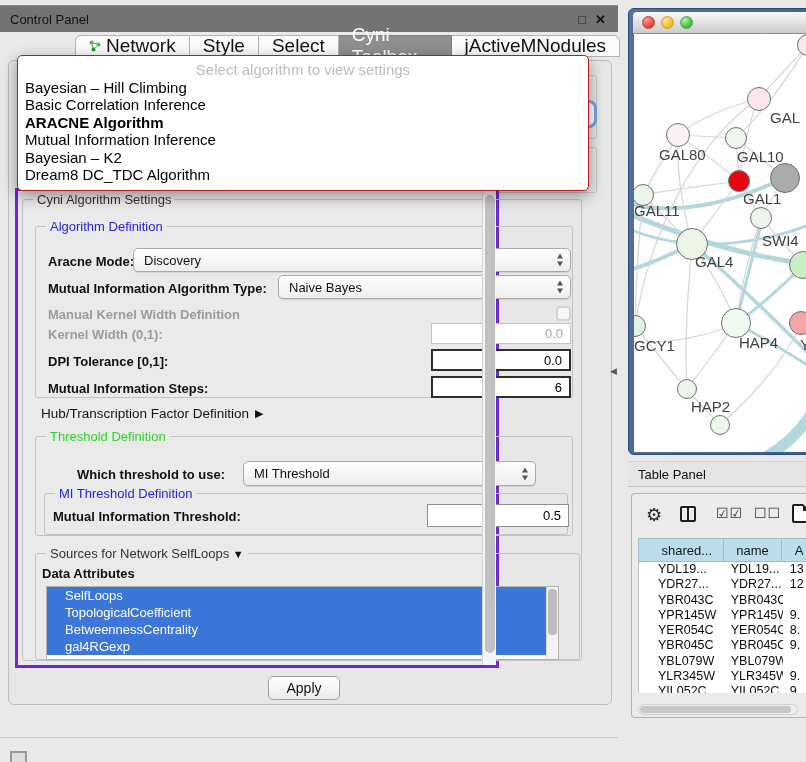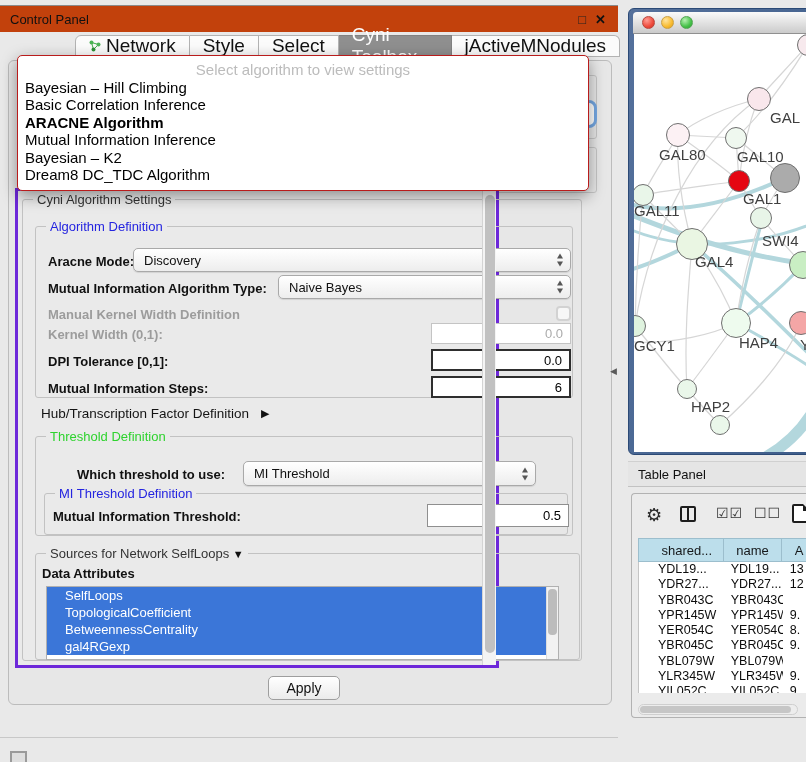--- a/index.html
+++ b/index.html
@@ -7,21 +7,21 @@
   body {
     position:relative; overflow:hidden;
     background:#e9e9e9;
     font-family:"Liberation Sans", sans-serif;
     font-size:13px; color:#111;
     -webkit-font-smoothing:antialiased;
   }
   
   .cp { position:absolute; left:0; top:5px; width:620px; height:733px; }
   .cp-topline { position:absolute; left:0; top:0; width:618px; height:1px; background:#8b8b8b; }
-  .cp-titlebar { position:absolute; left:0; top:1px; width:618px; height:26px; background:#c2410c; display:flex; align-items:center; }
+  .cp-titlebar { position:absolute; left:0; top:1px; width:618px; height:26px; background:#737373; display:flex; align-items:center; }
   .cp-title { padding-left:10px; font-size:13px; color:#111; }
   .cp-win-icons { margin-left:auto; display:flex; align-items:center; gap:9px; padding-right:12px; }
   .float-glyph { font-size:13px; color:#222; }
   .close-glyph { font-size:13px; font-weight:bold; color:#111; }
 
   
   .tabs-row { position:absolute; left:75px; top:30px; display:flex; z-index:6; }
   .tab { height:22px; padding:0 13px; background:#fbfbfb; border:1px solid #b3b3b3; border-left:none;
          display:flex; align-items:center; gap:5px; font-size:19px; color:#111; }
   .tab:first-child { border-left:1px solid #b3b3b3; border-top-left-radius:6px; }
@@ -74,21 +74,21 @@
                      border-left:3.5px solid transparent; border-right:3.5px solid transparent; border-bottom:5px solid #555; }
   .stepper::after  { content:""; position:absolute; left:1px; bottom:0;
                      border-left:3.5px solid transparent; border-right:3.5px solid transparent; border-top:5px solid #555; }
 
   .tf { position:absolute; background:#fff; text-align:right; font-size:13px; padding:0 7px; display:flex; align-items:center; justify-content:flex-end; }
   .tf.dim { border:1px solid #c4c4c4; color:#ababab; }
   .tf.strong { border:2px solid #2e2e2e; color:#000; }
 
   .chk { position:absolute; width:15px; height:15px; border:2px solid #d2d2d2; border-radius:4px; background:#f7f7f7; }
 
-  .expander { position:absolute; font-size:13.5px; color:#141414; display:flex; align-items:center; gap:12px; }
+  .expander { position:absolute; font-size:13.5px; color:#141414; display:flex; align-items:center; gap:6px; }
   .arrow-glyph { font-size:11px; color:#111; }
 
   .listbox { position:absolute; left:10px; top:32px; width:513px; height:74px; background:#fff; border:1px solid #b0b0b0; overflow:hidden; }
   .attr-item { height:17px; line-height:17px; padding-left:18px; font-size:13px; background:#3b76d8; color:#fff; white-space:nowrap; }
   .list-vsb { position:absolute; right:0; top:0; width:12px; height:100%; background:#f2f2f2; border-left:1px solid #ddd; }
   .list-thumb { position:absolute; left:1px; top:2px; width:9px; height:46px; background:#bcbcbc; border-radius:4px; }
 
   .apply-btn { position:absolute; left:259px; top:615px; width:72px; height:24px; background:linear-gradient(#ffffff,#ebebeb);
                border:1px solid #9e9e9e; border-radius:5px; font-size:14px; color:#111;
                display:flex; align-items:center; justify-content:center; }

